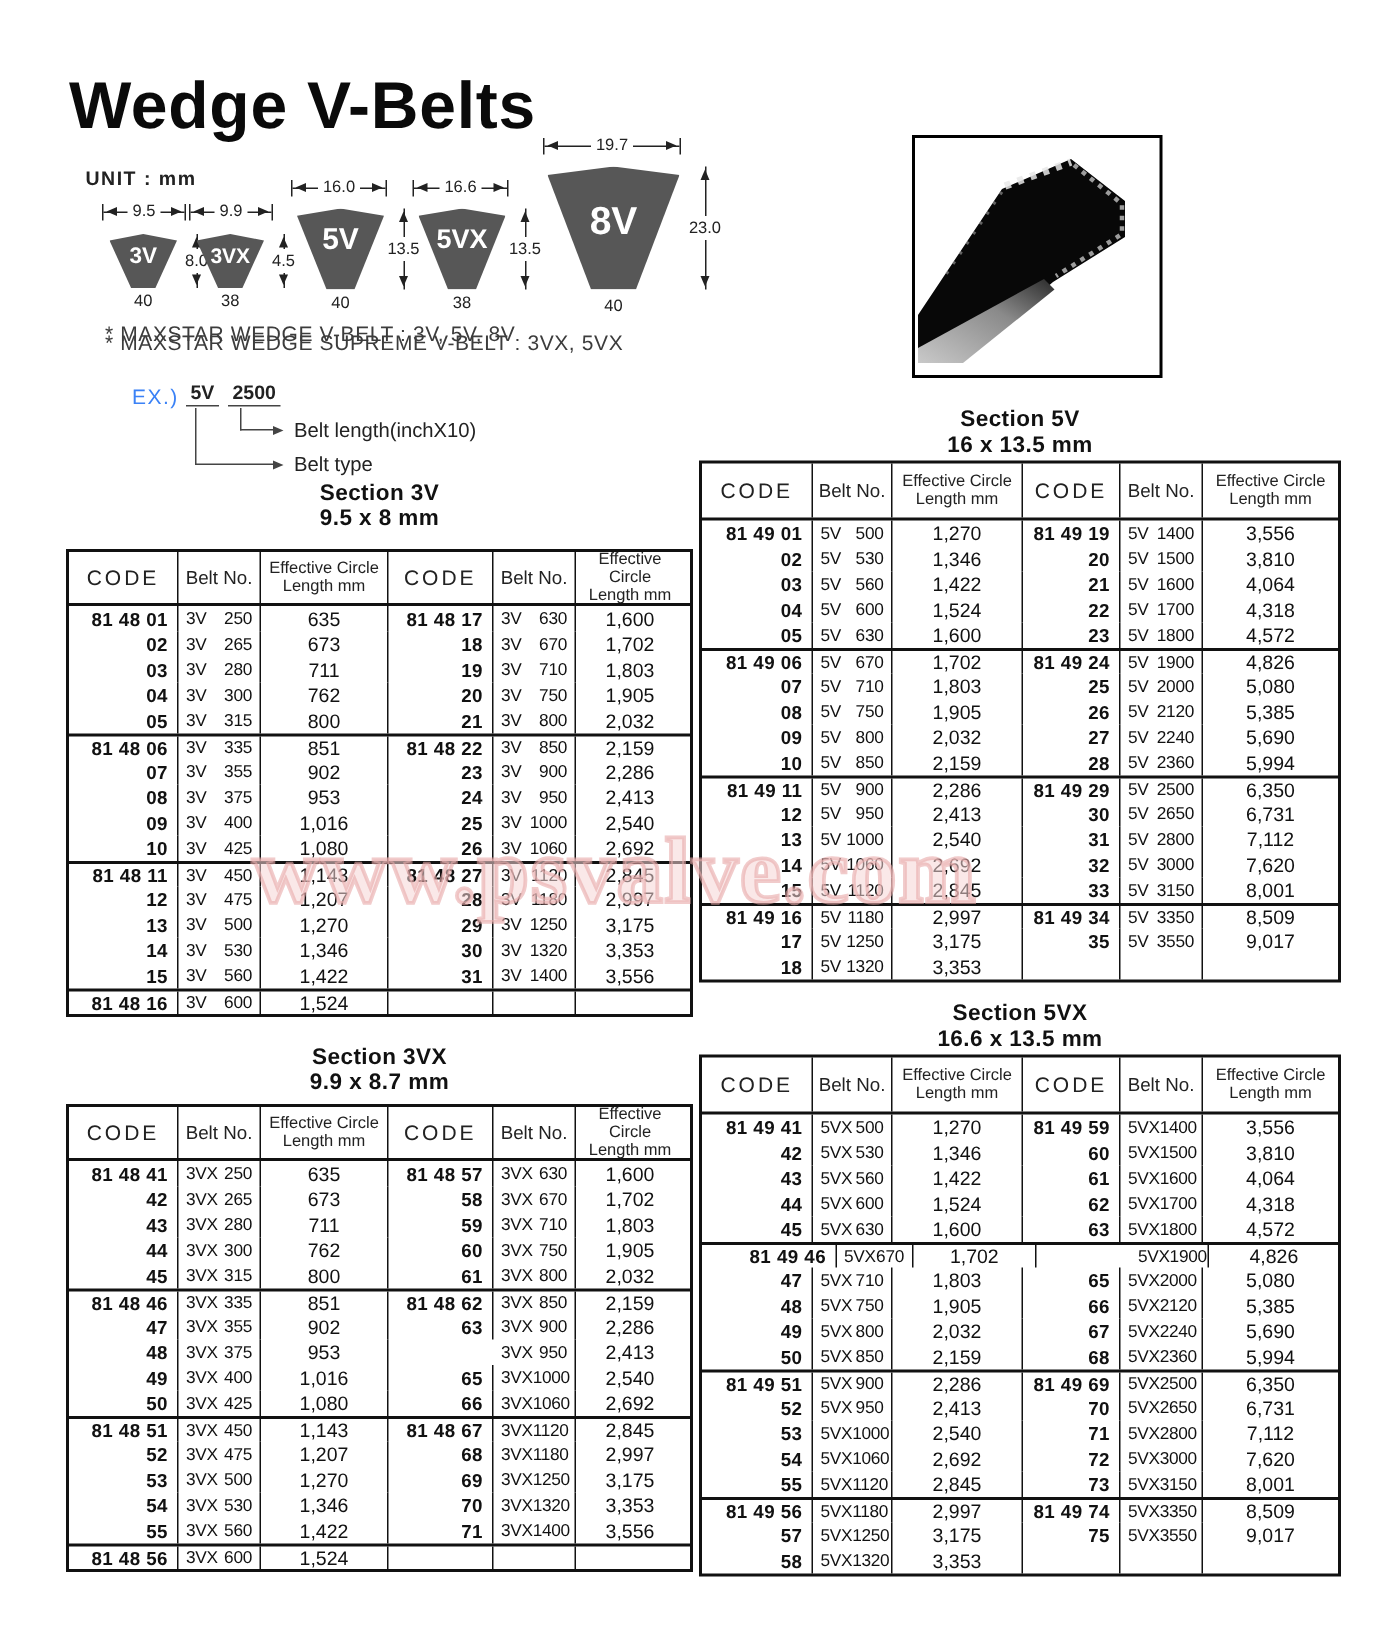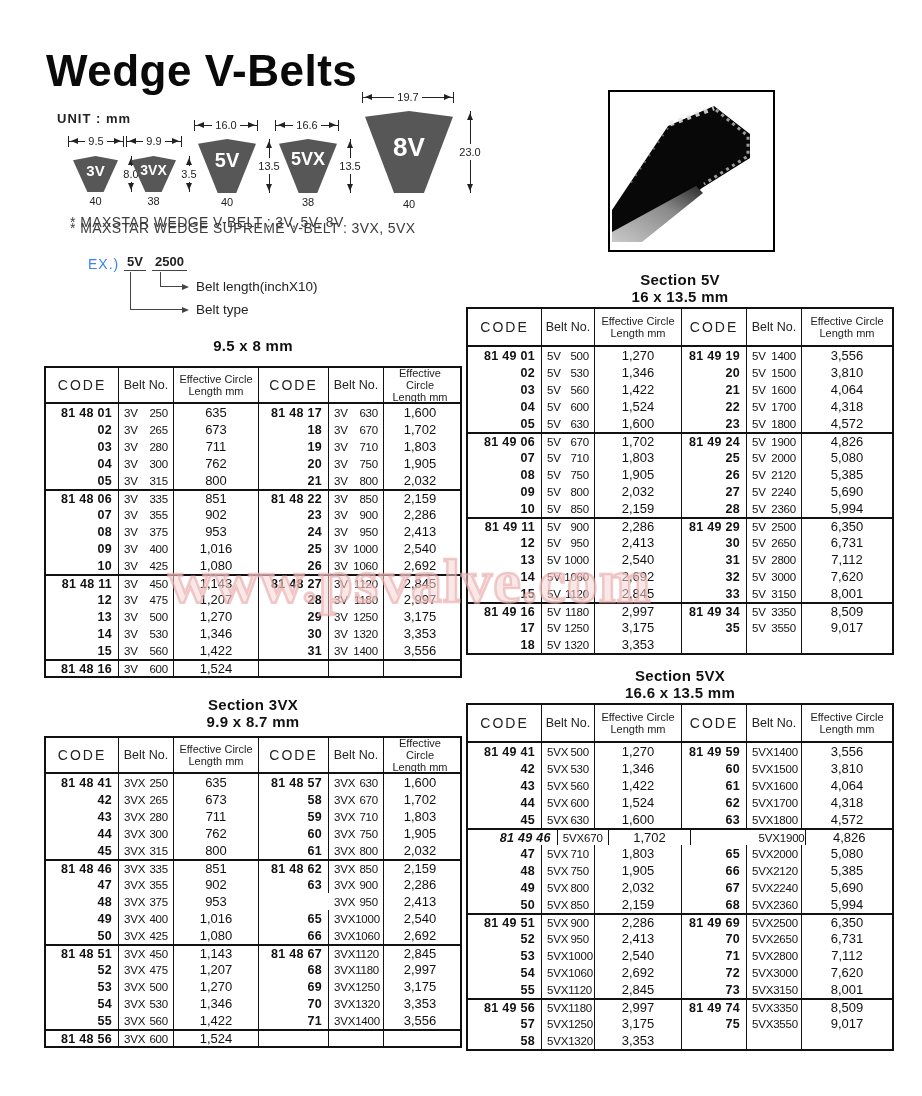--- a/index.html
+++ b/index.html
@@ -99,21 +99,21 @@
       <span class="seg l"></span>
       <span class="lbl">9.9</span>
       <span class="seg r"></span>
       <span class="tick"></span>
   </div>
   <div class="belt-shape s3v" style="left:131px;top:156px;width:45px;height:36px">
     <span class="belt-label" style="top:16%;font-size:14px">3VX</span>
   </div>
   <div class="vdim" style="left:176px;top:156px;height:36px">
     <span class="seg t"></span>
-      <span class="lbl">3.5</span>
+      <span class="lbl">4.5</span>
       <span class="seg b"></span>
   </div>
   <div class="angle" style="left:131px;top:195px;width:45px">38</div>
 
   <div class="hdim" style="left:194px;top:120px;width:64px">
     <span class="tick"></span>
       <span class="seg l"></span>
       <span class="lbl">16.0</span>
       <span class="seg r"></span>
       <span class="tick"></span>
@@ -183,20 +183,21 @@
         </linearGradient>
       </defs>
       <polygon points="2,150 2,118 58,34 104,14 140,42 140,66 92,96 30,150" fill="#080808"></polygon>
       <polygon points="2,150 2,140 86,94 93,101 32,150" fill="url(#edgeHi)"></polygon>
       <path d="M60,32 L104,16" stroke="#e8e8e8" stroke-width="5" stroke-dasharray="4 5" fill="none" opacity="0.85"></path>
       <path d="M106,18 L138,44 L138,64 L94,92" stroke="#dcdcdc" stroke-width="3" stroke-dasharray="3 4" fill="none" opacity="0.7"></path>
       <path d="M58,36 L20,92" stroke="#bbbbbb" stroke-width="2" stroke-dasharray="2 6" fill="none" opacity="0.5"></path>
     </svg>
   </div>
 
+  <div class="sec-title" style="left:44px;top:320px;width:418px">Section 3V</div>
   <div class="sec-title" style="left:44px;top:337px;width:418px">9.5 x 8 mm</div>
   <div class="vtable" style="left:44px;top:366px;width:418px;--hh:36px">
       <div class="thead">
         <div class="tcell h-code" style="width: 73px;">CODE</div>
         <div class="tcell h-belt" style="width: 55px;">Belt No.</div>
         <div class="tcell h-len" style="width: 85px;">
           <div>Effective Circle</div>
           <div>Length mm</div>
         </div>
         <div class="tcell h-code" style="width: 70px;">CODE</div>
@@ -1018,21 +1019,21 @@
         </div>
         <div class="tcell c-len" style="width: 87px;">1,600</div>
         <div class="tcell c-code" style="width: 65px;">63</div>
         <div class="tcell c-belt" style="width: 55px;">
           <span>5VX</span>
           <span>1800</span>
         </div>
         <div class="tcell c-len" style="width: 90px;">4,572</div>
       </div>
       <div class="trow sep">
-        <div class="tcell c-code" style="width: 94px; font-style: italic;">81 49 46</div>
+        <div class="tcell c-code" style="width: 94px;">81 49 46</div>
         <div class="tcell c-belt" style="width: 53px;">
           <span>5VX</span>
           <span>670</span>
         </div>
         <div class="tcell c-len" style="width: 87px;">1,702</div>
         <div class="tcell c-code" style="width: 65px; margin-top: 24px;">81 49 64</div>
         <div class="tcell c-belt" style="width: 55px;">
           <span>5VX</span>
           <span>1900</span>
         </div>

